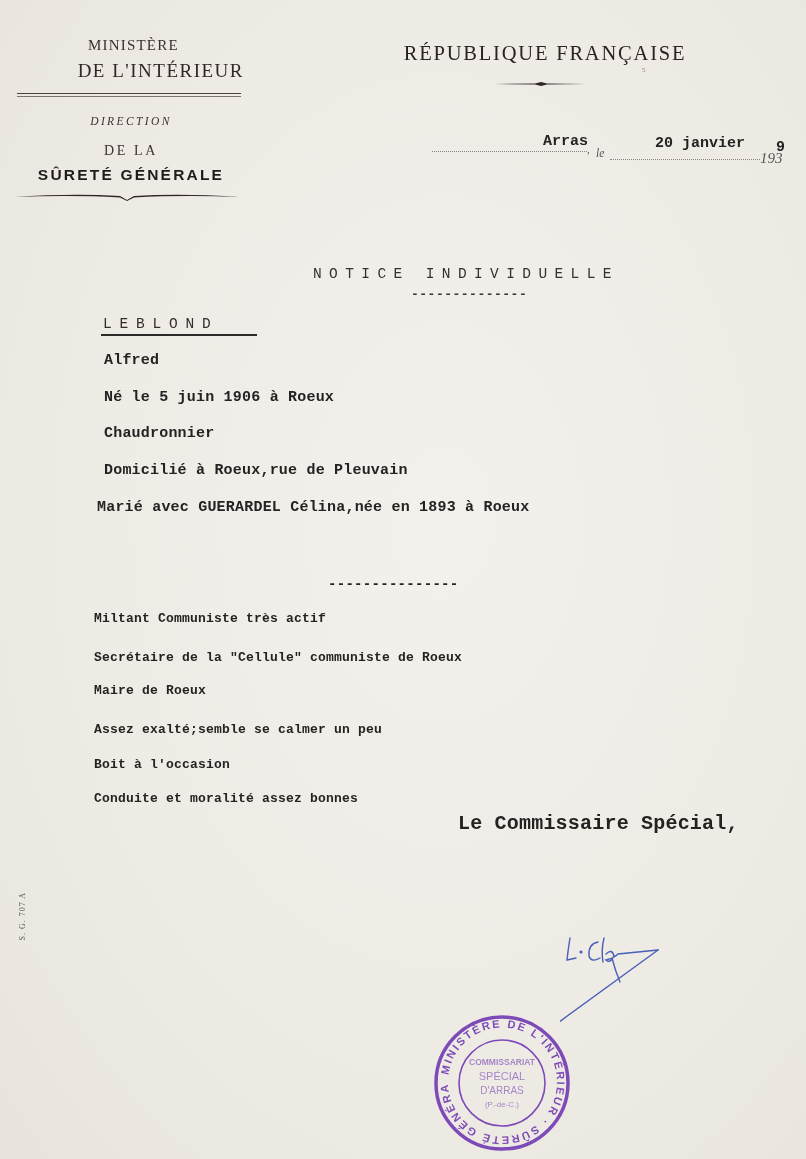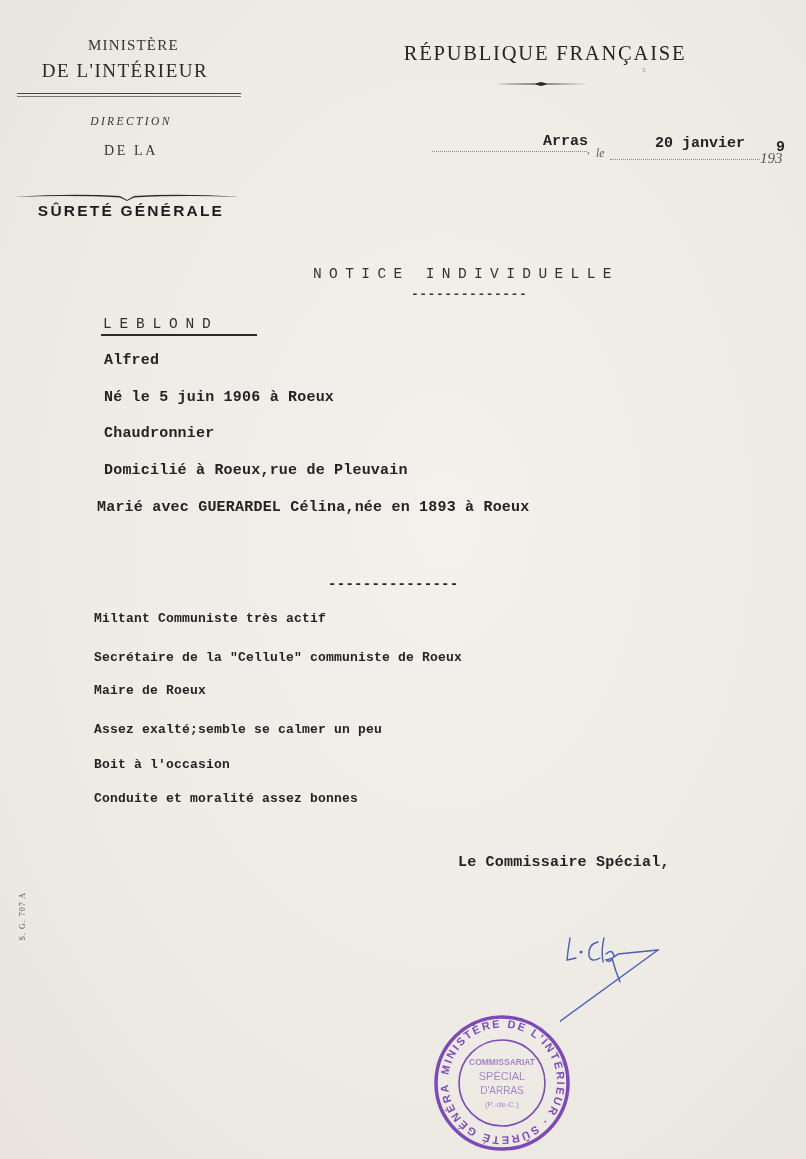--- a/index.html
+++ b/index.html
@@ -11,26 +11,26 @@
       color: #2a2526;
     }
     .paper {
       position: absolute; left: 0; top: 0; width: 806px; height: 1159px;
       background: radial-gradient(ellipse at 55% 45%, #f3f1ec 0%, #eeebe5 60%, #e8e4dd 100%);
     }
     .abs { position: absolute; }
 
     
     .lh-ministere { left: 88px; top: 37px; width: 80px; text-align: center; font-size: 15px; letter-spacing: 1.2px; color: #3a3033; }
-    .lh-interieur { left: 12px; top: 60px; width: 226px; text-align: center; font-size: 19px; letter-spacing: 1.5px; color: #2f2629; }
+    .lh-interieur { left: 18px; top: 60px; width: 226px; text-align: right; font-size: 19px; letter-spacing: 1.5px; color: #2f2629; }
     .lh-rule-1 { left: 17px; top: 93px; width: 224px; height: 0; border-top: 1.5px solid #4a4244; }
     .lh-rule-2 { left: 17px; top: 96px; width: 224px; height: 0; border-top: 1px solid #7a7274; }
     .lh-direction { left: 18px; top: 115px; width: 226px; text-align: center; font-size: 11.5px; font-style: italic; letter-spacing: 2.4px; color: #3a3234; }
     .lh-dela { left: 18px; top: 143px; width: 226px; text-align: center; font-size: 14px; letter-spacing: 2.6px; color: #3a3234; }
-    .lh-surete { left: 18px; top: 166px; width: 226px; text-align: center; font-family: "Liberation Sans", sans-serif; font-size: 15.5px; font-weight: bold; letter-spacing: 2.2px; color: #1f1b1c; margin-top: 36px; }
+    .lh-surete { left: 18px; top: 166px; width: 226px; text-align: center; font-family: "Liberation Sans", sans-serif; font-size: 15.5px; font-weight: bold; letter-spacing: 2.2px; color: #1f1b1c; }
     .lh-swash { left: 12px; top: 191px; width: 230px; height: 12px; }
 
     
     .rf-title { left: 380px; top: 42px; width: 330px; text-align: center; font-size: 20.5px; letter-spacing: 1.8px; color: #2a2326; }
     .rf-rule { left: 495px; top: 81px; width: 92px; height: 6px; }
     .rf-mark { left: 642px; top: 66px; font-size: 7px; color: #8a8080; }
 
     .date-line-1 { left: 432px; top: 151px; width: 155px; border-bottom: 1px dotted #8a8283; }
     .date-comma { left: 587px; top: 143px; font-size: 11px; color: #555; }
     .date-le { left: 596px; top: 147px; font-size: 11.5px; font-style: italic; color: #555; }
@@ -44,21 +44,21 @@
 
     
     .notice-title { left: 313px; top: 266px; font-size: 14.5px; letter-spacing: 7.4px; font-weight: normal; color: #36302f; }
     .notice-dashes { left: 411px; top: 287px; font-size: 13px; letter-spacing: 0.5px; color: #3a3433; }
     .surname { left: 103px; top: 316px; font-size: 14.5px; letter-spacing: 7.8px; font-weight: normal; color: #332d2c; }
     .surname-rule { left: 101px; top: 334px; width: 156px; border-top: 2px solid #2f2a2a; }
 
     .body-line { left: 104px; font-size: 15px; letter-spacing: 0.2px; white-space: pre; }
     .sep-dashes { left: 328px; top: 576px; font-size: 14px; letter-spacing: 0.3px; }
     .obs-line { left: 94px; font-size: 13px; letter-spacing: 0.2px; white-space: pre; }
-    .signoff { left: 458px; top: 854px; font-size: 15px; letter-spacing: 0.2px; text-align: right; }
+    .signoff { left: 458px; top: 812px; font-size: 20px; letter-spacing: 0.2px; text-align: right; }
 
     .margin-code { left: -8px; top: 906px; width: 60px; font-size: 8px; color: #555; transform: rotate(-90deg); transform-origin: center; letter-spacing: 1px; font-family: "Liberation Serif", serif; }
 
     .signature { left: 560px; top: 930px; width: 110px; height: 120px; }
     .stamp { left: 430px; top: 1010px; width: 145px; height: 145px; }
   </style>
 </head>
 <body>
 
 <div class="paper"></div>

